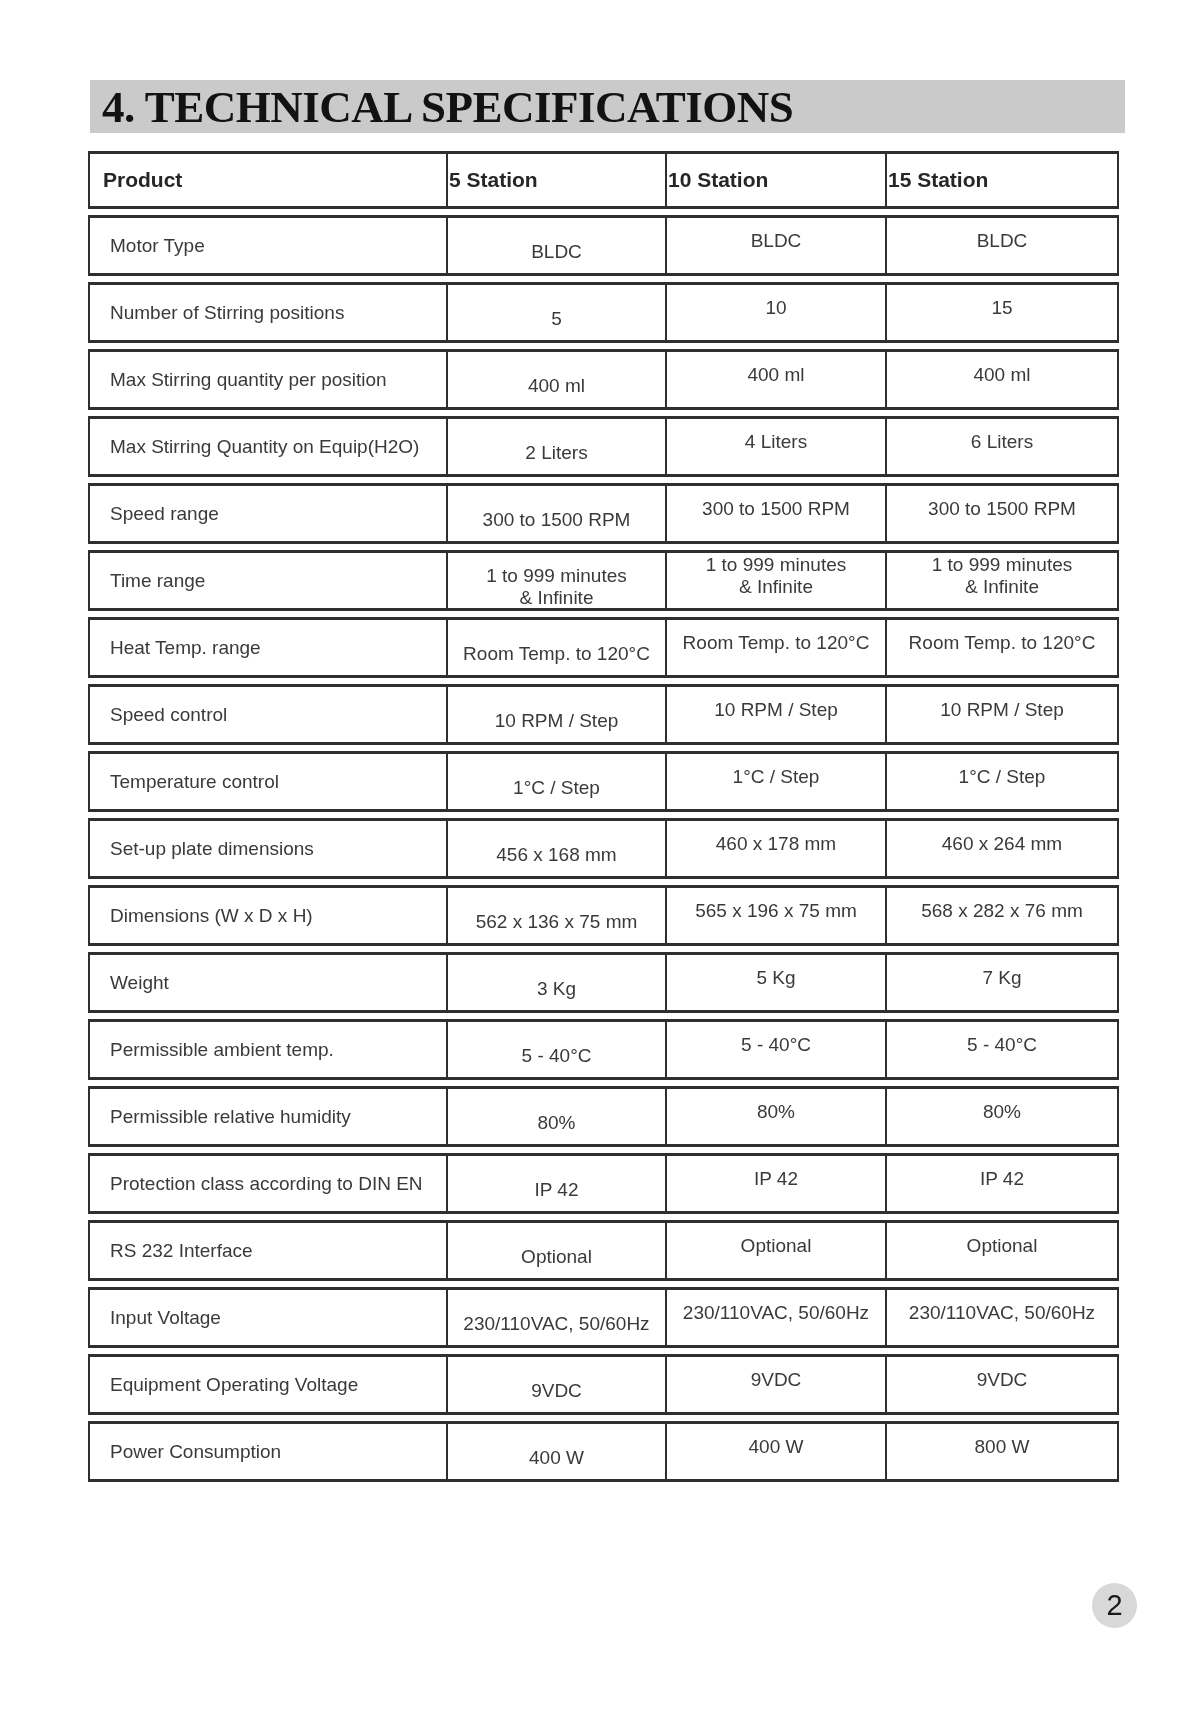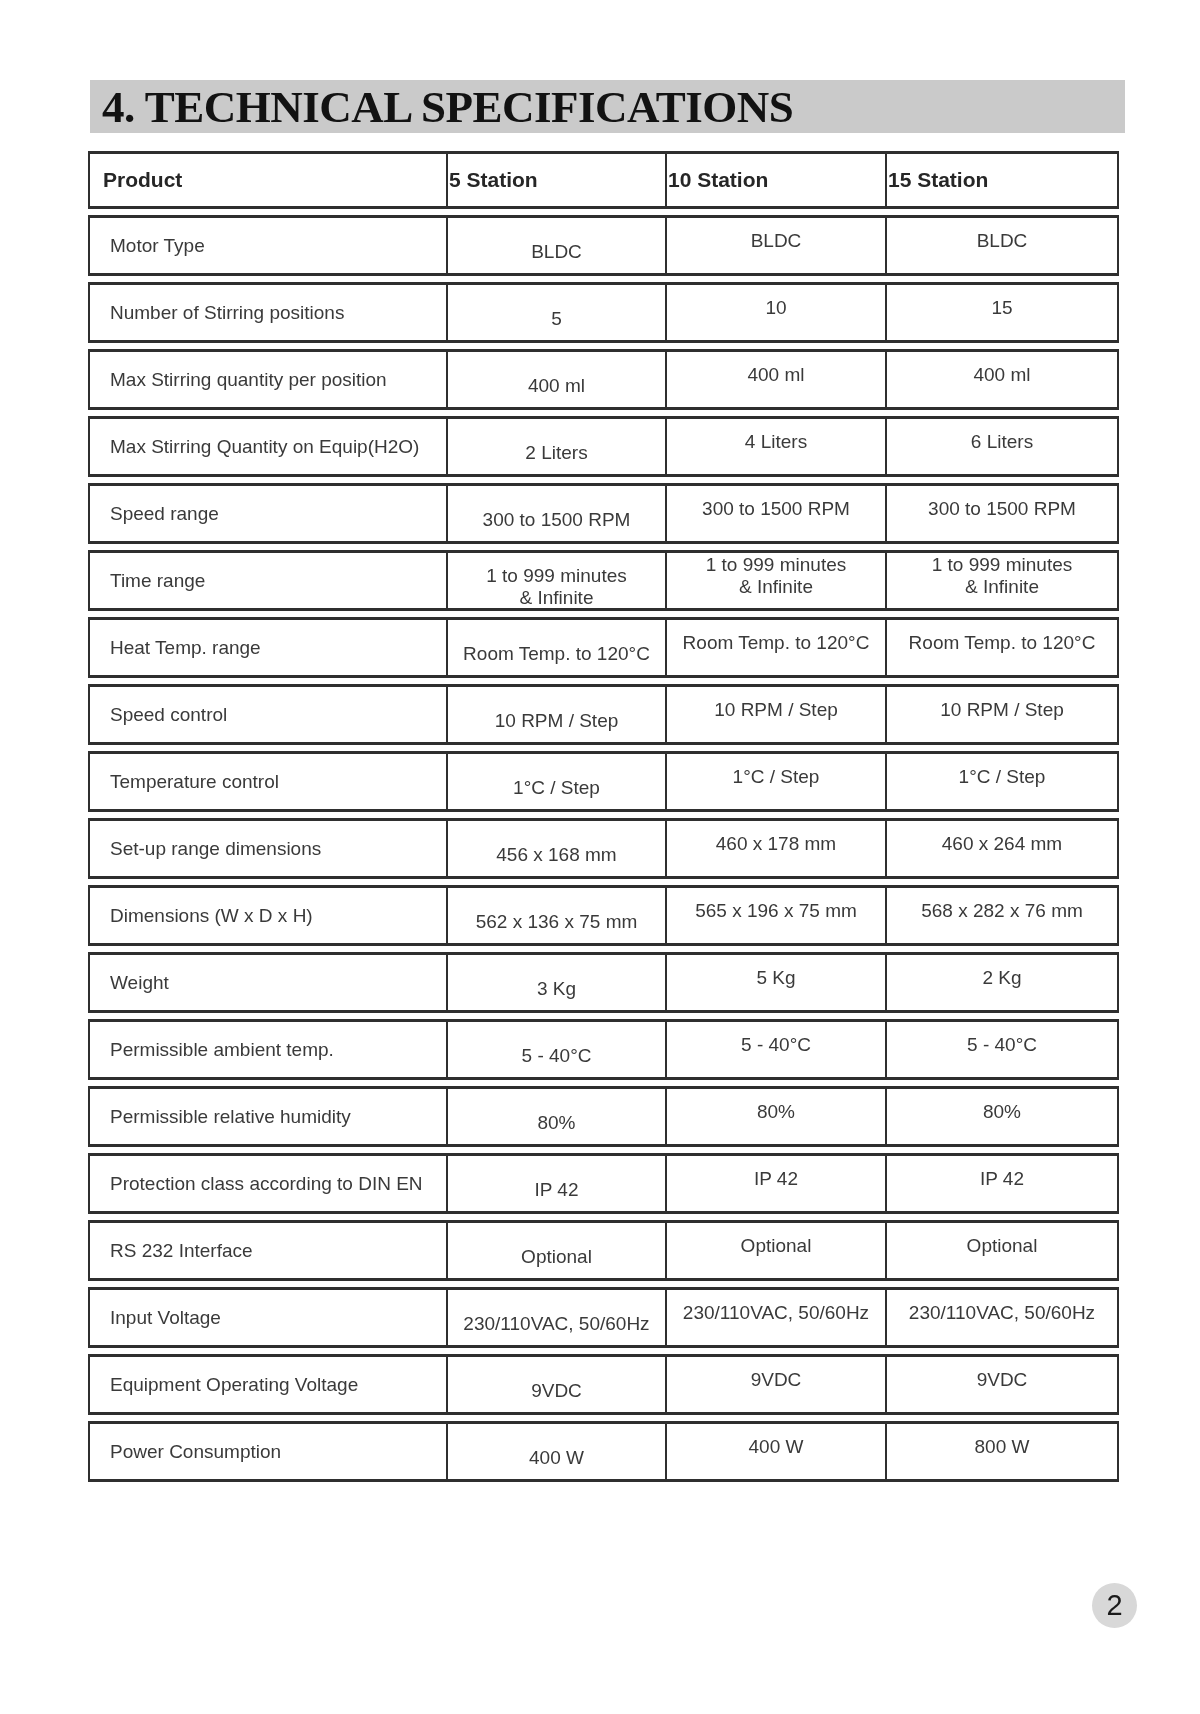--- a/index.html
+++ b/index.html
@@ -185,36 +185,36 @@
           <td class="val-col c3"><span>10 RPM / Step</span></td>
           <td class="val-col c4"><span>10 RPM / Step</span></td>
         </tr>
         <tr>
           <td class="label-col">Temperature control</td>
           <td class="val-col c2"><span>1°C / Step</span></td>
           <td class="val-col c3"><span>1°C / Step</span></td>
           <td class="val-col c4"><span>1°C / Step</span></td>
         </tr>
         <tr>
-          <td class="label-col">Set-up range dimensions</td>
+          <td class="label-col">Set-up plate dimensions</td>
           <td class="val-col c2"><span>456 x 168 mm</span></td>
           <td class="val-col c3"><span>460 x 178 mm</span></td>
           <td class="val-col c4"><span>460 x 264 mm</span></td>
         </tr>
         <tr>
           <td class="label-col">Dimensions (W x D x H)</td>
           <td class="val-col c2"><span>562 x 136 x 75 mm</span></td>
           <td class="val-col c3"><span>565 x 196 x 75 mm</span></td>
           <td class="val-col c4"><span>568 x 282 x 76 mm</span></td>
         </tr>
         <tr>
           <td class="label-col">Weight</td>
           <td class="val-col c2"><span>3 Kg</span></td>
           <td class="val-col c3"><span>5 Kg</span></td>
-          <td class="val-col c4"><span>2 Kg</span></td>
+          <td class="val-col c4"><span>7 Kg</span></td>
         </tr>
         <tr>
           <td class="label-col">Permissible ambient temp.</td>
           <td class="val-col c2"><span>5 - 40°C</span></td>
           <td class="val-col c3"><span>5 - 40°C</span></td>
           <td class="val-col c4"><span>5 - 40°C</span></td>
         </tr>
         <tr>
           <td class="label-col">Permissible relative humidity</td>
           <td class="val-col c2"><span>80%</span></td>

